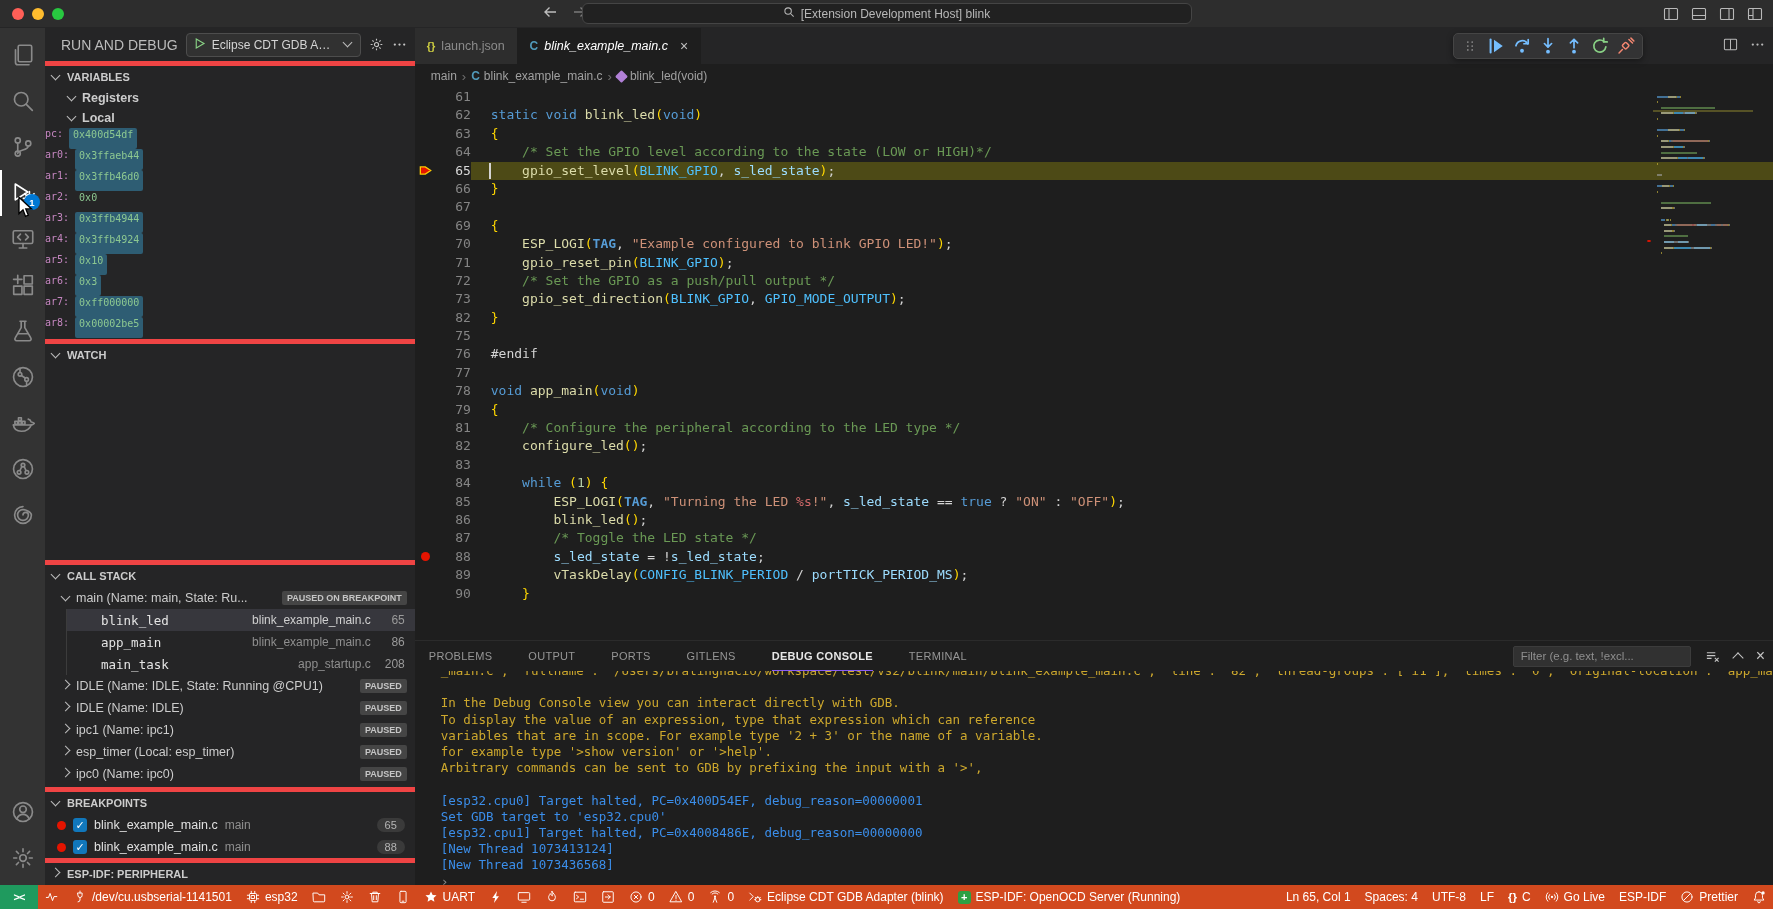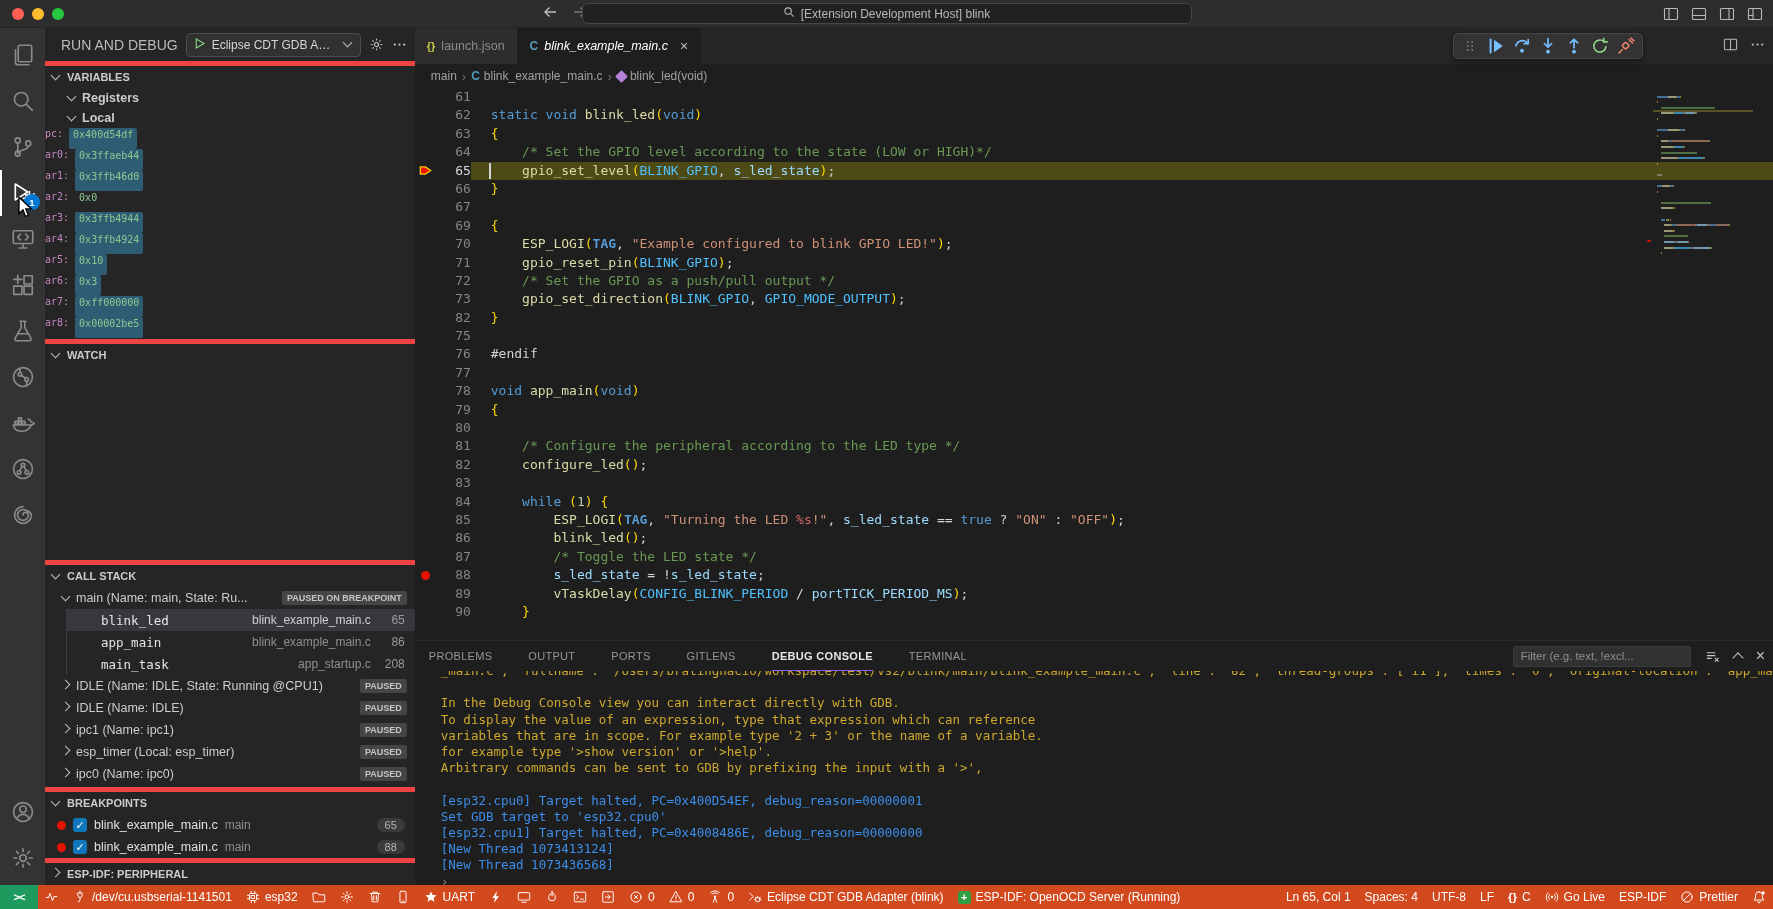--- a/index.html
+++ b/index.html
@@ -613,21 +613,20 @@
             <div class="cl"><span class="gut"></span><span class="ln">70</span><span class="ct"><span class="p">    </span><span class="f">ESP_LOGI</span><span class="y">(</span><span class="b">TAG</span><span class="p">, </span><span class="s">"Example configured to blink GPIO LED!"</span><span class="y">)</span><span class="p">;</span></span></div>
             <div class="cl"><span class="gut"></span><span class="ln">71</span><span class="ct"><span class="p">    </span><span class="f">gpio_reset_pin</span><span class="y">(</span><span class="m">BLINK_GPIO</span><span class="y">)</span><span class="p">;</span></span></div>
             <div class="cl"><span class="gut"></span><span class="ln">72</span><span class="ct"><span class="p">    </span><span class="c">/* Set the GPIO as a push/pull output */</span></span></div>
             <div class="cl"><span class="gut"></span><span class="ln">73</span><span class="ct"><span class="p">    </span><span class="f">gpio_set_direction</span><span class="y">(</span><span class="m">BLINK_GPIO</span><span class="p">, </span><span class="m">GPIO_MODE_OUTPUT</span><span class="y">)</span><span class="p">;</span></span></div>
             <div class="cl"><span class="gut"></span><span class="ln">82</span><span class="ct"><span class="y">}</span></span></div>
             <div class="cl"><span class="gut"></span><span class="ln">75</span><span class="ct"></span></div>
             <div class="cl"><span class="gut"></span><span class="ln">76</span><span class="ct"><span class="p">#endif</span></span></div>
             <div class="cl"><span class="gut"></span><span class="ln">77</span><span class="ct"></span></div>
             <div class="cl"><span class="gut"></span><span class="ln">78</span><span class="ct"><span class="k">void </span><span class="f">app_main</span><span class="y">(</span><span class="k">void</span><span class="y">)</span></span></div>
             <div class="cl"><span class="gut"></span><span class="ln">79</span><span class="ct"><span class="y">{</span></span></div>
-            <div class="cl"><span class="gut"></span><span class="ln">80</span><span class="ct"></span></div>
             <div class="cl"><span class="gut"></span><span class="ln">81</span><span class="ct"><span class="p">    </span><span class="c">/* Configure the peripheral according to the LED type */</span></span></div>
             <div class="cl"><span class="gut"></span><span class="ln">82</span><span class="ct"><span class="p">    </span><span class="f">configure_led</span><span class="y">(</span><span class="y">)</span><span class="p">;</span></span></div>
             <div class="cl"><span class="gut"></span><span class="ln">83</span><span class="ct"></span></div>
             <div class="cl"><span class="gut"></span><span class="ln">84</span><span class="ct"><span class="p">    </span><span class="k">while</span><span class="p"> </span><span class="y">(</span><span class="n">1</span><span class="y">)</span><span class="p"> </span><span class="y">{</span></span></div>
             <div class="cl"><span class="gut"></span><span class="ln">85</span><span class="ct"><span class="p">        </span><span class="f">ESP_LOGI</span><span class="y">(</span><span class="b">TAG</span><span class="p">, </span><span class="s">"Turning the LED </span><span class="e">%s</span><span class="s">!"</span><span class="p">, </span><span class="v">s_led_state</span><span class="p"> == </span><span class="k">true</span><span class="p"> ? </span><span class="s">"ON"</span><span class="p"> : </span><span class="s">"OFF"</span><span class="y">)</span><span class="p">;</span></span></div>
             <div class="cl"><span class="gut"></span><span class="ln">86</span><span class="ct"><span class="p">        </span><span class="f">blink_led</span><span class="y">(</span><span class="y">)</span><span class="p">;</span></span></div>
             <div class="cl"><span class="gut"></span><span class="ln">87</span><span class="ct"><span class="p">        </span><span class="c">/* Toggle the LED state */</span></span></div>
             <div class="cl"><span class="gut"><span class="bp-gut"></span></span><span class="ln">88</span><span class="ct"><span class="p">        </span><span class="v">s_led_state</span><span class="p"> = !</span><span class="v">s_led_state</span><span class="p">;</span></span></div>
             <div class="cl"><span class="gut"></span><span class="ln">89</span><span class="ct"><span class="p">        </span><span class="f">vTaskDelay</span><span class="y">(</span><span class="m">CONFIG_BLINK_PERIOD</span><span class="p"> / </span><span class="v">portTICK_PERIOD_MS</span><span class="y">)</span><span class="p">;</span></span></div>
             <div class="cl"><span class="gut"></span><span class="ln">90</span><span class="ct"><span class="p">    </span><span class="y">}</span></span></div>

